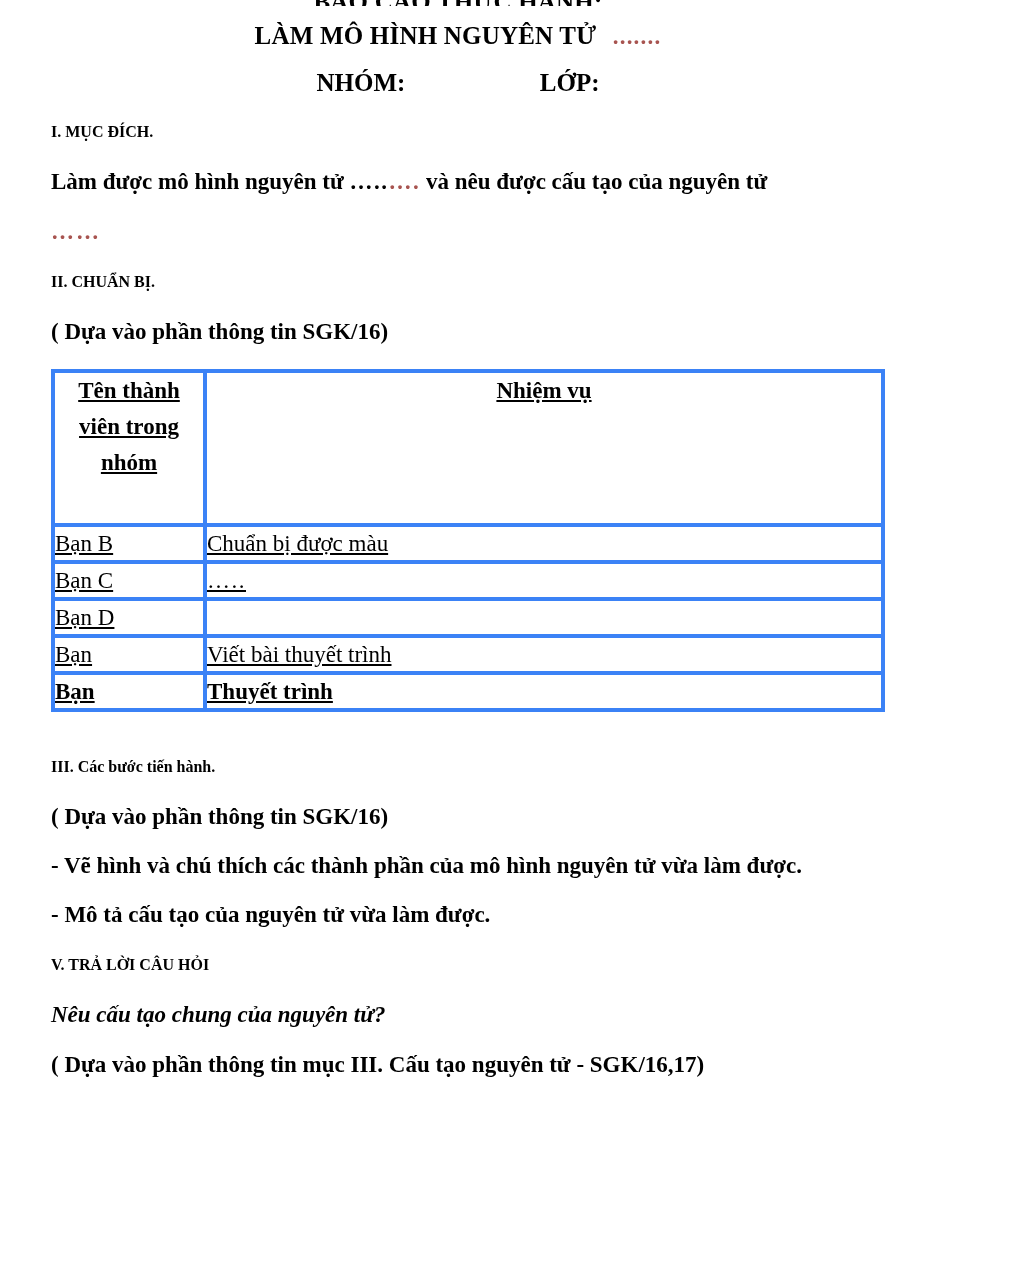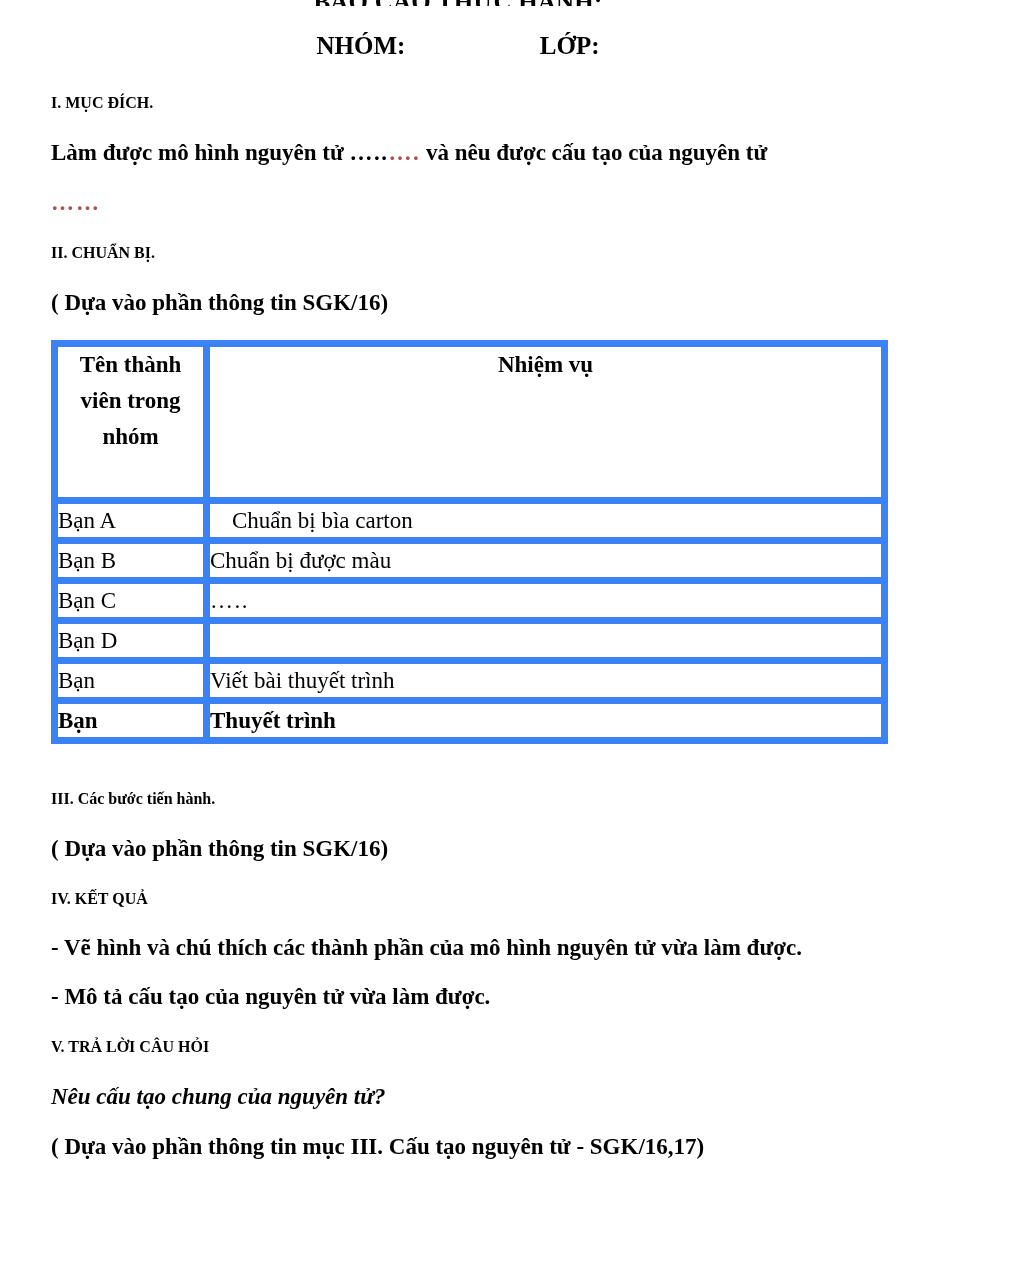--- a/index.html
+++ b/index.html
@@ -52,21 +52,21 @@
   .title-line-2 .dots-red {
     color: #a85450;
     font-weight: bold;
     letter-spacing: 1.2px;
     font-size: 23px;
     padding-left: 10px;
   }
   .title-line-3 {
     font-weight: bold;
     font-size: 25px;
-    margin: 8px;
+    margin: 0;
     line-height: 48px;
     padding: 0;
   }
   .title-line-3 .grp {
     display: inline-block;
   }
   .title-line-3 .gap {
     display: inline-block;
     width: 122px;
   }
@@ -117,23 +117,24 @@
   }
   table.prep {
     border-collapse: collapse;
     width: 830px;
     table-layout: fixed;
     font-size: 23px;
   }
   table.prep col.c1 { width: 152px; }
   table.prep col.c2 { width: 678px; }
   table.prep td {
-    border: 7px solid #3b82f6;
+    border: 4px solid #3b82f6;
     vertical-align: top;
     padding: 0;
+    text-decoration: underline;
   }
   .th-name {
     font-weight: bold;
     text-align: center;
     line-height: 36px;
     height: 150px;
     padding: 4px 4px 0 4px;
   }
   .th-task {
     font-weight: bold;
@@ -157,20 +158,24 @@
     letter-spacing: 1.5px;
   }
 </style>
 </head>
 <body>
 
 <div class="page">
 
   <div class="title-block">
     <div class="title-line-1">BÁO CÁO THỰC HÀNH:</div>
+    <div class="title-line-2">
+      <span>LÀM MÔ HÌNH NGUYÊN TỬ</span>
+      <span class="dots-red">.......</span>
+    </div>
     <div class="title-line-3">
       <span class="grp">NHÓM:</span>
       <span class="gap"></span>
       <span class="grp">LỚP:</span>
     </div>
   </div>
 
   <div class="body-wrap">
 
     <div class="h-sec">I. MỤC ĐÍCH.</div>
@@ -193,24 +198,20 @@
       <colgroup>
           <col class="c1">
           <col class="c2">
         </colgroup>
       <tbody>
         <tr>
           <td class="th-name">Tên thành viên trong nhóm</td>
           <td class="th-task">Nhiệm vụ</td>
         </tr>
 
-        <tr>
-          <td class="td-row">Bạn A</td>
-          <td class="td-row indent-extra">Chuẩn bị bìa carton</td>
-        </tr>
 
         <tr>
           <td class="td-row">Bạn B</td>
           <td class="td-row">Chuẩn bị được màu</td>
         </tr>
 
         <tr>
           <td class="td-row">Bạn C</td>
           <td class="td-row dots-cell">…..</td>
         </tr>
@@ -232,21 +233,20 @@
       </tbody>
     </table>
   </div>
 
   <div class="body-wrap">
     <div class="spacer-30"></div>
 
     <div class="h-sec">III. Các bước tiến hành.</div>
     <div class="p-body">( Dựa vào phần thông tin SGK/16)</div>
 
-    <div class="h-sec">IV. KẾT QUẢ</div>
     <div class="p-body p-tight">- Vẽ hình và chú thích các thành phần của mô hình nguyên tử vừa làm được.</div>
     <div class="p-body">- Mô tả cấu tạo của nguyên tử vừa làm được.</div>
 
     <div class="h-sec">V. TRẢ LỜI CÂU HỎI</div>
     <div class="p-body italic">Nêu cấu tạo chung của nguyên tử?</div>
     <div class="p-body">( Dựa vào phần thông tin mục III. Cấu tạo nguyên tử - SGK/16,17)</div>
   </div>
 
 </div>
 

